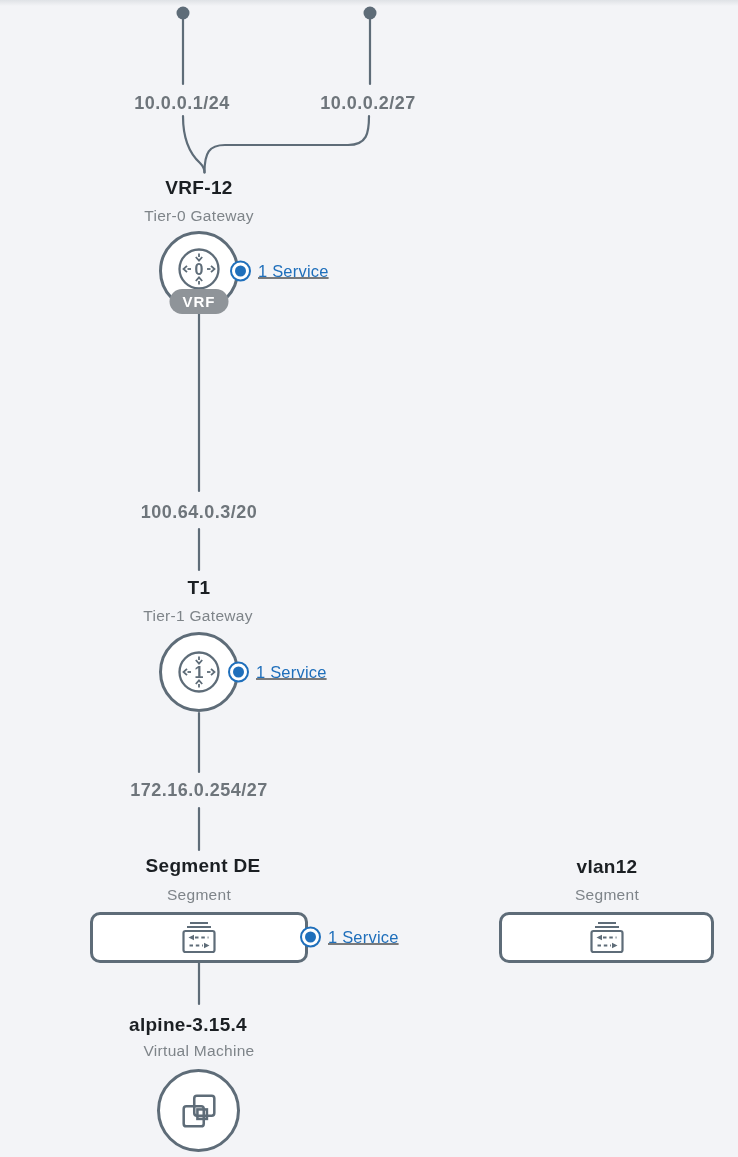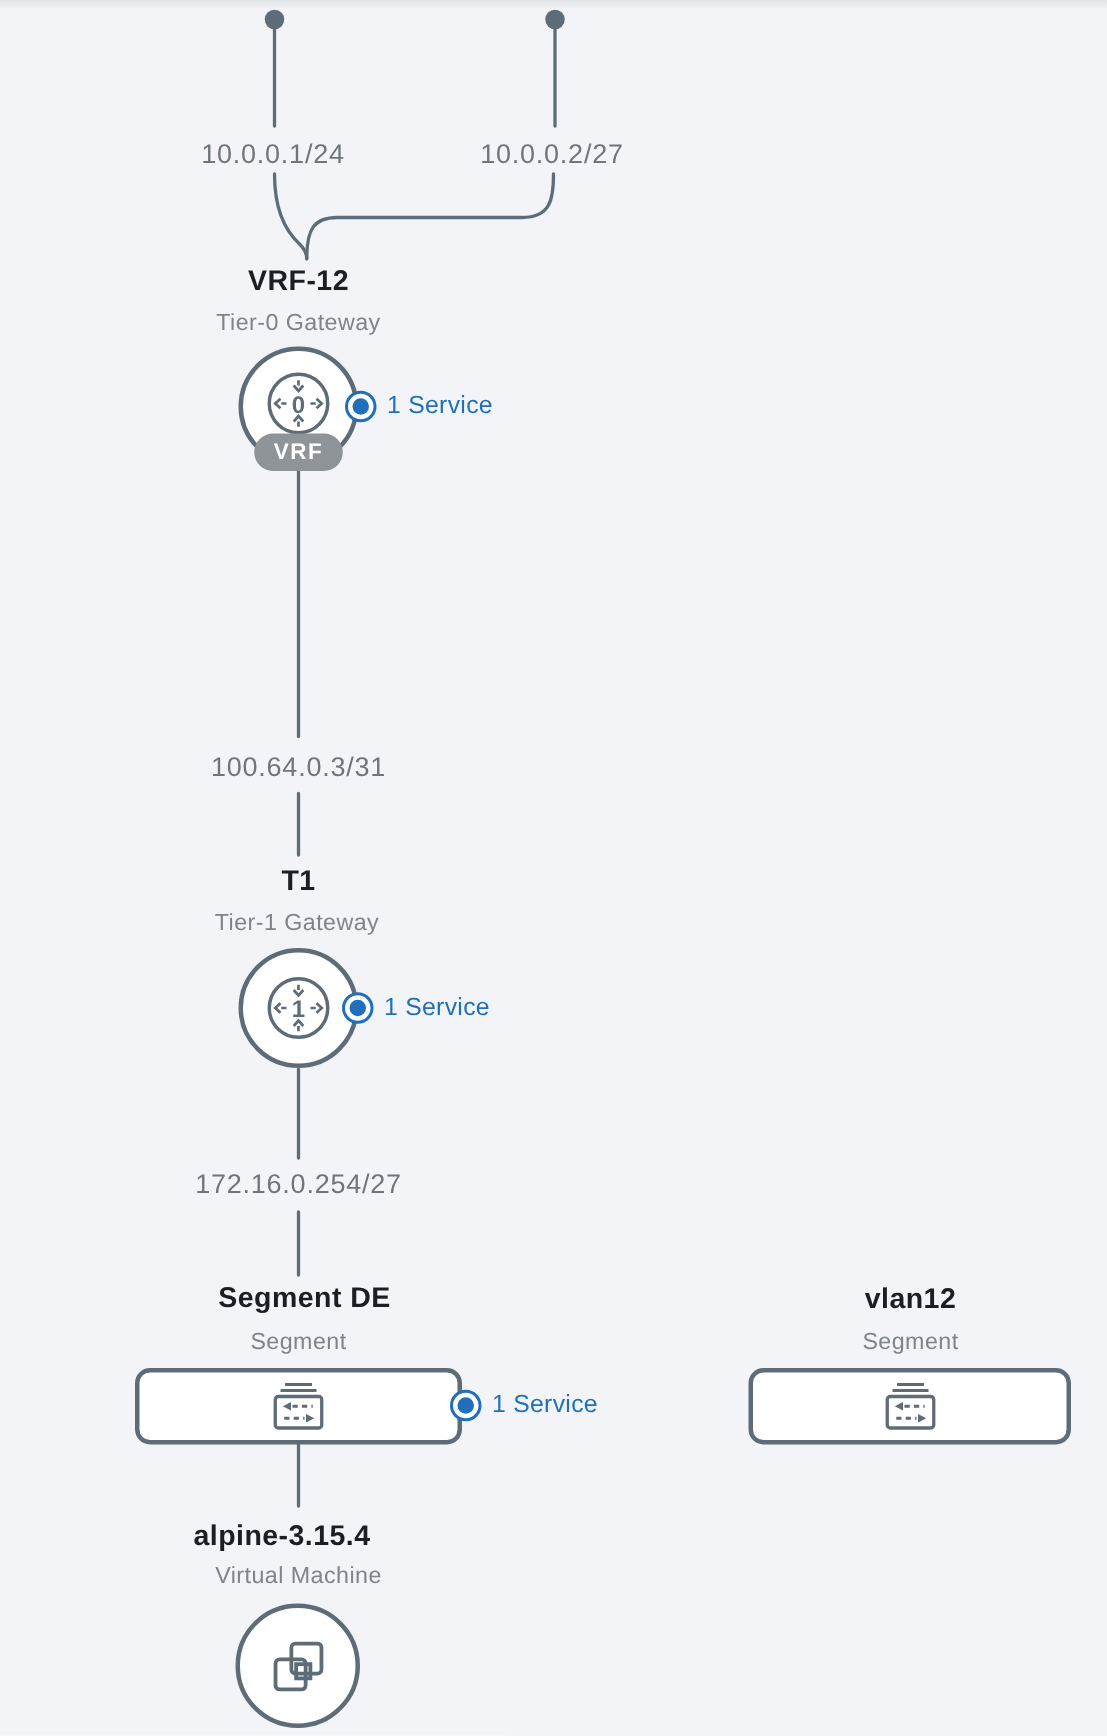--- a/index.html
+++ b/index.html
@@ -19,20 +19,21 @@
     pointer-events:none;
   }
   svg.wires{position:absolute;left:0;top:0;}
   .wire{fill:none;stroke:var(--line,#5e6c78);stroke-width:2.2;stroke-linecap:round;}
   .dot{fill:var(--line,#5e6c78);}
 
   .ip-label{
     position:absolute;transform:translate(-50%,-50%);
     font-size:18px;letter-spacing:.5px;white-space:nowrap;
     color:var(--ip-label,#6e757b);
+    font-weight:bold;
   }
   .node-title{
     position:absolute;transform:translate(-50%,-50%);
     font-size:19px;font-weight:700;letter-spacing:.3px;white-space:nowrap;
     color:var(--title,#1b1f23);
   }
   .node-subtitle{
     position:absolute;transform:translate(-50%,-50%);
     font-size:15.5px;letter-spacing:.3px;white-space:nowrap;
     color:var(--subtitle,#7e8489);
@@ -63,21 +64,21 @@
   .seg-box{
     position:absolute;box-sizing:border-box;
     height:51px;border-radius:10px;
     background:var(--node-fill,#fff);
     border:3px solid var(--node-border,#5e6c78);
     display:flex;align-items:center;justify-content:center;
     cursor:pointer;
   }
   .svc-chip{
     position:absolute;transform:translateY(-50%);
-    display:flex;align-items:center;gap:7px;cursor:pointer;
+    display:flex;align-items:center;gap:7px;cursor:pointer;text-decoration:underline;
   }
   .svc-dot{
     box-sizing:border-box;width:21px;height:21px;border-radius:50%;
     border:2.5px solid var(--accent,#1f6fbb);
     display:flex;align-items:center;justify-content:center;
     background:#fff;
   }
   .svc-dot-core{
     width:11px;height:11px;border-radius:50%;
     background:var(--accent,#1f6fbb);
@@ -134,21 +135,21 @@
     </svg>
     <div class="vrf-badge">VRF</div>
   </div>
   <div class="svc-chip" style="left:230px;top:271px">
     <span class="svc-dot">
       <span class="svc-dot-core"></span>
     </span>
     <span class="svc-label">1 Service</span>
   </div>
 
-  <div class="ip-label" style="left:199px;top:512px">100.64.0.3/31</div>
+  <div class="ip-label" style="left:199px;top:512px">100.64.0.3/20</div>
 
   <div class="node-title" style="left:199px;top:588px">T1</div>
   <div class="node-subtitle" style="left:198px;top:616px">Tier-1 Gateway</div>
   <div class="gw-circle" style="left:159px;top:632px">
     <svg width="44" height="44" viewBox="0 0 44 44">
       <circle class="icon-stroke" cx="22" cy="22" r="19.5" stroke-width="2.3"></circle>
       <path class="icon-stroke" stroke-width="1.8" d="M22 6.5 L22 10"></path>
       <path class="icon-stroke" stroke-width="1.8" d="M18.8 10 L22 13.6 L25.2 10"></path>
       <path class="icon-stroke" stroke-width="1.8" d="M22 37.5 L22 34"></path>
       <path class="icon-stroke" stroke-width="1.8" d="M18.8 34 L22 30.4 L25.2 34"></path>

